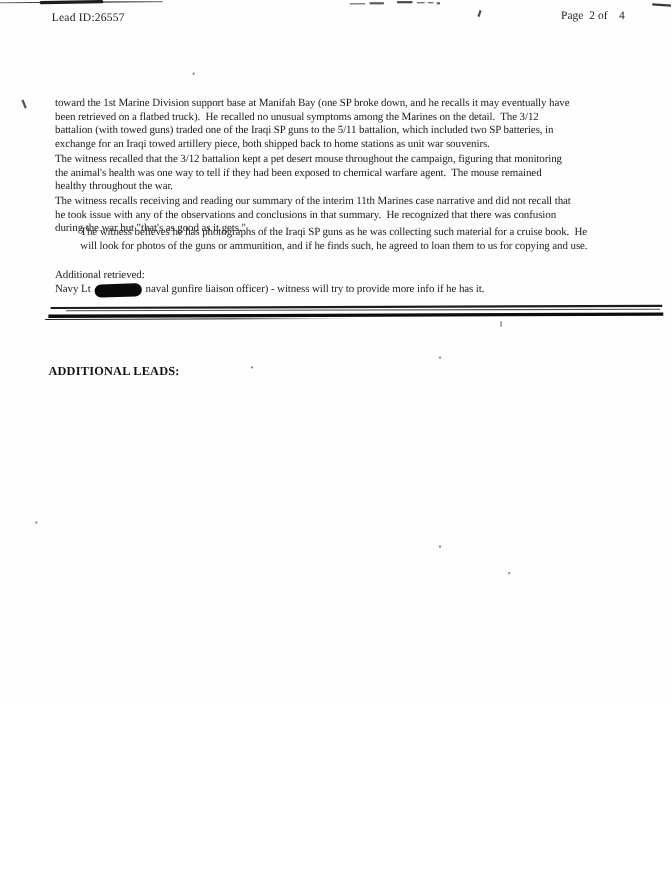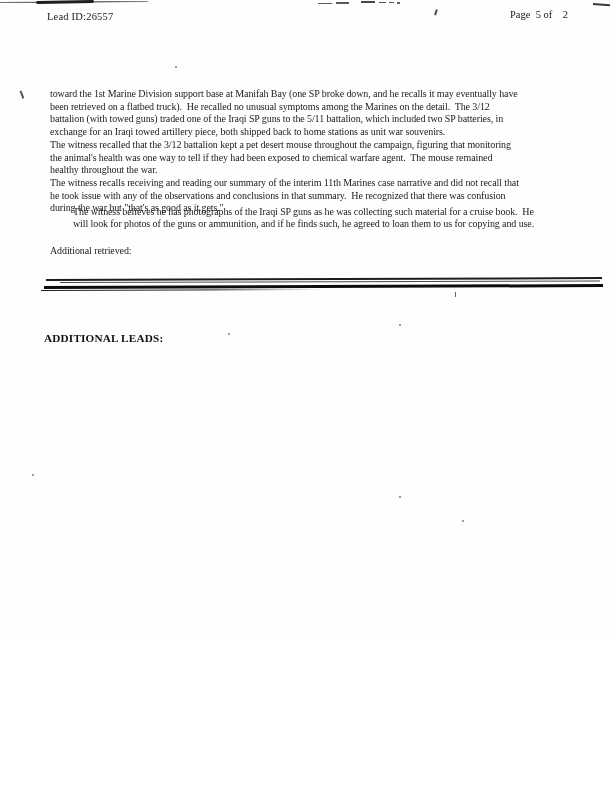--- a/index.html
+++ b/index.html
@@ -69,36 +69,39 @@
   <div class="art dash-b"></div>
   <div class="art dash-c"></div>
   <div class="art dash-d"></div>
   <div class="art dash-e"></div>
   <div class="art dash-f"></div>
   <div class="art dash-right"></div>
   <div class="art apostrophe"></div>
   <div class="art left-tick"></div>
 
   <div class="abs lead-id">Lead ID:26557</div>
-  <div class="abs page-num">Page  5 of    2</div>
+  <div class="abs page-num">Page  2 of    4</div>
 
   <div class="abs bodytext para1">toward the 1st Marine Division support base at Manifah Bay (one SP broke down, and he recalls it may eventually have
 been retrieved on a flatbed truck).  He recalled no unusual symptoms among the Marines on the detail.  The 3/12
 battalion (with towed guns) traded one of the Iraqi SP guns to the 5/11 battalion, which included two SP batteries, in
 exchange for an Iraqi towed artillery piece, both shipped back to home stations as unit war souvenirs.
 The witness recalled that the 3/12 battalion kept a pet desert mouse throughout the campaign, figuring that monitoring
 the animal's health was one way to tell if they had been exposed to chemical warfare agent.  The mouse remained
 healthy throughout the war.
 The witness recalls receiving and reading our summary of the interim 11th Marines case narrative and did not recall that
 he took issue with any of the observations and conclusions in that summary.  He recognized that there was confusion
 during the war but "that's as good as it gets."</div>
   <div class="abs bodytext para2">The witness believes he has photographs of the Iraqi SP guns as he was collecting such material for a cruise book.  He
 will look for photos of the guns or ammunition, and if he finds such, he agreed to loan them to us for copying and use.</div>
 
   <div class="abs bodytext contacts-label">Additional retrieved:</div>
+  <div class="abs bodytext contacts-line">
+    <span>Navy Lt</span><span class="redaction"></span><span>naval gunfire liaison officer) - witness will try to provide more info if he has it.</span>
+  </div>
 
   <div class="rule rule1"></div>
   <div class="rule rule1b"></div>
   <div class="rule rule2"></div>
   <div class="rule overline"></div>
 
   <div class="abs leads-heading">ADDITIONAL LEADS:</div>
   <div class="art one-mark"></div>
 
   <div class="speck" style="left:175px;top:66px"></div>

